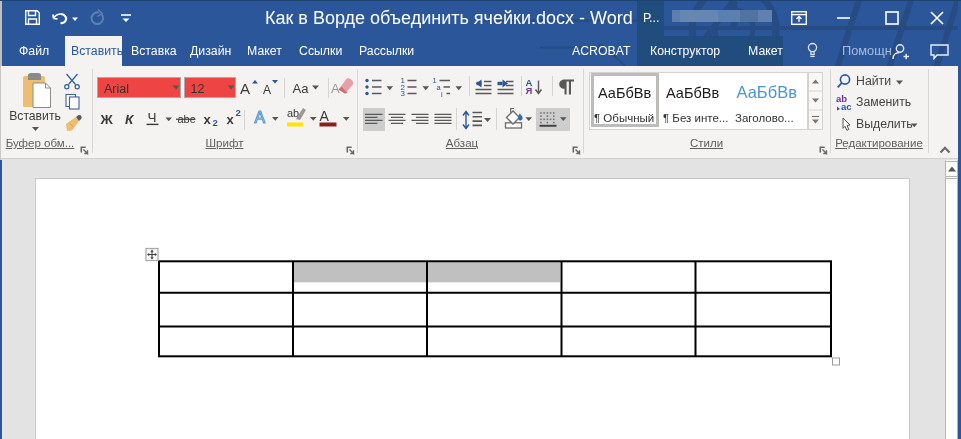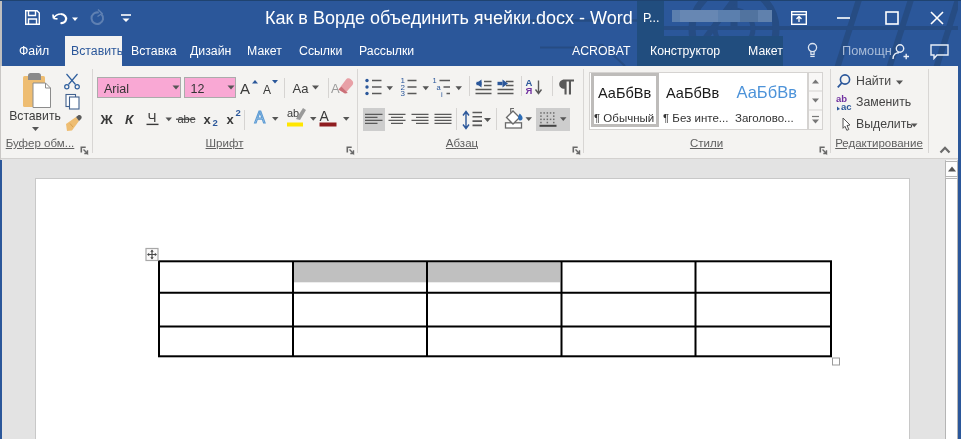--- a/index.html
+++ b/index.html
@@ -12,21 +12,21 @@
 #titlebar { left:0; top:0; width:961px; height:36px; overflow:hidden; }
 #tabrow { left:0; top:36px; width:961px; height:30px; overflow:hidden; }
 .tab { position:absolute; top:0; height:30px; line-height:30px; color:#fff; font-size:12.3px; white-space:nowrap; }
 #tab-sel { position:absolute; left:65px; top:0; width:57px; height:30px; background:#f4f3f1; }
 #tab-sel span { position:absolute; left:6px; top:0; height:30px; line-height:30px; color:#2b579a; font-size:12.3px; }
 #ctxtab { position:absolute; left:637px; top:0; width:146px; height:30px; background:#214d7e; }
 
 #ribbon { left:0; top:66px; width:961px; height:93px; background:#f4f3f1; border-bottom:1px solid #d3d1cf; }
 .vsep { position:absolute; top:3px; height:84px; width:1px; background:#d8d6d4; }
 .glabel { position:absolute; top:70px; height:14px; line-height:14px; font-size:11.5px; color:#5f5f5f; text-align:center; white-space:nowrap;text-decoration:underline; }
-.combo { position:absolute; background:#f9a8d4; border:1px solid #ababab; font-size:12.5px; color:#333; }
+.combo { position:absolute; background:#ef4444; border:1px solid #ababab; font-size:12.5px; color:#333; }
 .combo .ctext { position:absolute; left:6px; top:3.5px; }
 .gbg { position:absolute; background:#cdcdcd; }
 
 #doc { left:0; top:160px; width:961px; height:279px; background:#e3e3e3; }
 #page { position:absolute; left:35px; top:18px; width:875px; height:261px; background:#fff; border:1px solid #c8c8c8; border-bottom:none; }
 #scrollbar { position:absolute; left:945px; top:0; width:13px; height:279px; background:#fafafa; border-left:1px solid #c6c6c6; border-right:1px solid #c6c6c6; }
 #sbup { position:absolute; left:945px; top:1px; width:13px; height:16px; background:#fdfdfd; border:1px solid #b5b5b5; }
 #rightborder { left:958px; top:0; width:3px; height:439px; background:#2b579a; }
 #leftborder1 { left:0; top:0; width:2px; height:66px; background:#bfbfbf; }
 #leftborder3 { left:0; top:66px; width:1px; height:94px; background:#c9c7c5; }

